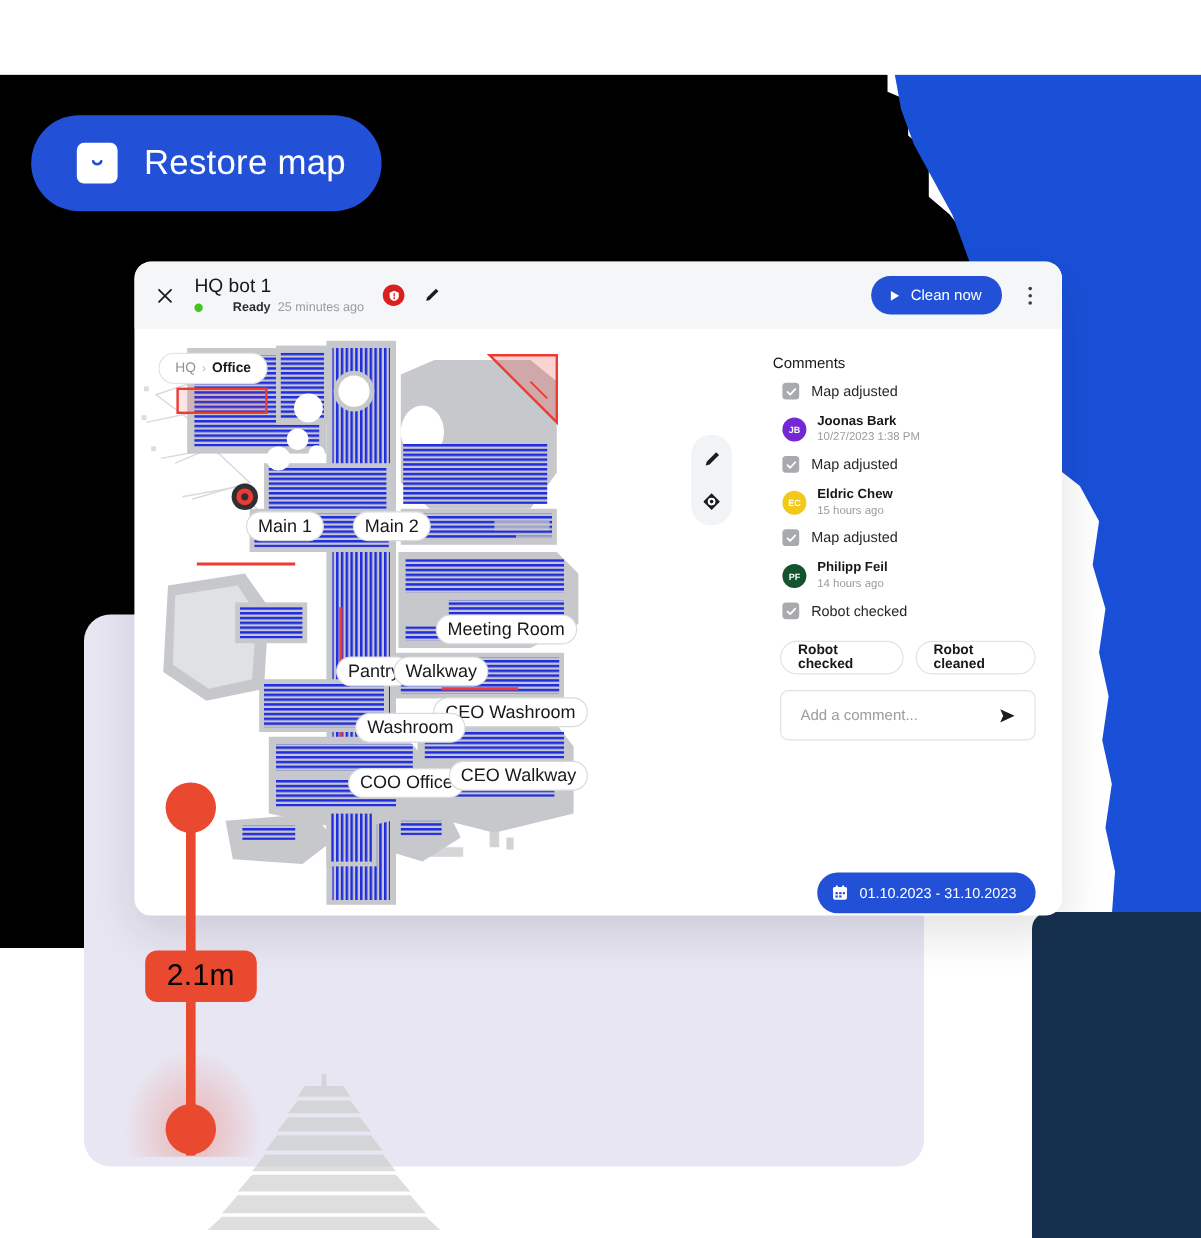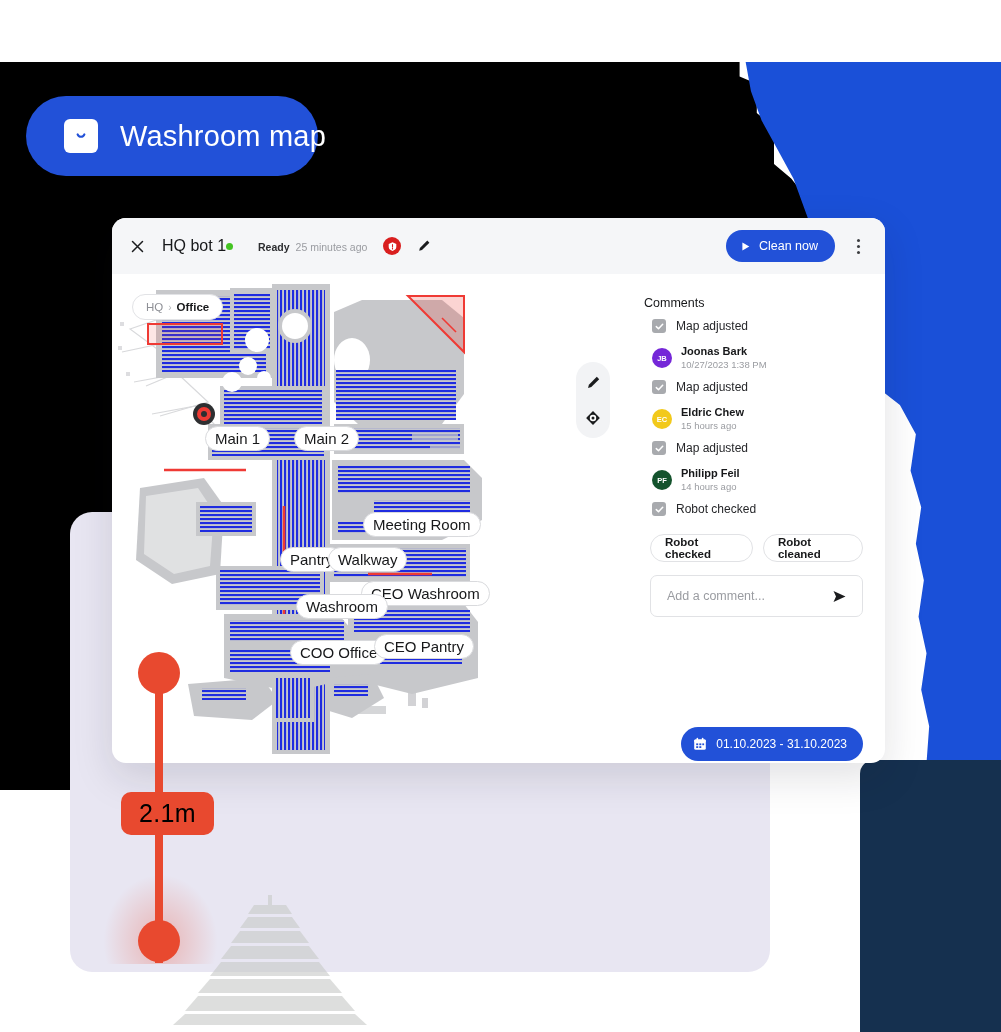--- a/index.html
+++ b/index.html
@@ -115,21 +115,21 @@
     padding: 0 16px 0 12px;
     box-sizing: border-box;
     position: relative;
   }
   .close-x {
     width: 26px; height: 26px;
     display: flex; align-items: center; justify-content: center;
     cursor: pointer; flex: none;
     color: #1b1c1e;
   }
-  .hdr-titles { margin-left: 12px; display: flex; justify-content: center; }
+  .hdr-titles { margin-left: 12px; display: flex; flex-direction: column; justify-content: center; }
   .bot-name { font-size: 16px; color: #17181a; line-height: 1.15; }
   .bot-status-row { display: flex; align-items: center; margin-top: 2px; }
   .dot-ready {
     width: 7px; height: 7px; border-radius: 50%;
     background: #44c423; margin-right: 5px; flex: none;
   }
   .status-word { font-size: 10.5px; font-weight: bold; color: #2c2d30; padding-left: 20px; }
   .status-time { font-size: 10.5px; color: #9a9ca1; margin-left: 6px; }
   .alert-badge {
     width: 18px; height: 18px; border-radius: 50%;
@@ -296,21 +296,21 @@
     </g>
   </svg>
 
   <button class="restore-btn">
     <span class="restore-icon">
       <svg width="20" height="20" viewBox="0 0 20 20">
         <path d="M4.5 5.5 h11 v5.2 a5.5 5.5 0 0 1 -11 0 z" fill="#ffffff"></path>
         <path d="M6.6 8.4 a3.6 3.6 0 0 0 6.8 0" stroke="#2251d8" stroke-width="2.1" fill="none" stroke-linecap="round"></path>
       </svg>
     </span>
-    <span class="restore-label">Washroom map</span>
+    <span class="restore-label">Restore map</span>
   </button>
 
   <div class="card">
 
     <div class="card-header">
       <span class="close-x">
         <svg width="15" height="15" viewBox="0 0 15 15">
           <path d="M2.5 2.5 L12.5 12.5 M12.5 2.5 L2.5 12.5" stroke="#1b1c1e" stroke-width="1.5" stroke-linecap="round"></path>
         </svg>
       </span>
@@ -482,21 +482,21 @@
         </svg>
 
         <div class="room-label" style="left:93px;  top:152px;">Main 1</div>
         <div class="room-label" style="left:182px; top:152px;">Main 2</div>
         <div class="room-label" style="left:251px; top:238px;">Meeting Room</div>
         <div class="room-label" style="left:168px; top:273px;">Pantry</div>
         <div class="room-label" style="left:216px; top:273px;">Walkway</div>
         <div class="room-label" style="left:249px; top:307px;">CEO Washroom</div>
         <div class="room-label" style="left:184px; top:320px;">Washroom</div>
         <div class="room-label" style="left:178px; top:366px;">COO Office</div>
-        <div class="room-label" style="left:262px; top:360px;">CEO Pantry</div>
+        <div class="room-label" style="left:262px; top:360px;">CEO Walkway</div>
       </div>
 
       <div class="side-pane">
         <div class="comments-title">Comments</div>
 
         <div class="cmt-check">
           <span class="cbox">
             <svg width="9" height="9" viewBox="0 0 9 9">
                 <path d="M1.3 4.6 L3.5 6.8 L7.7 2.2" stroke="#ffffff" stroke-width="1.5" fill="none" stroke-linecap="round" stroke-linejoin="round"></path>
               </svg>

